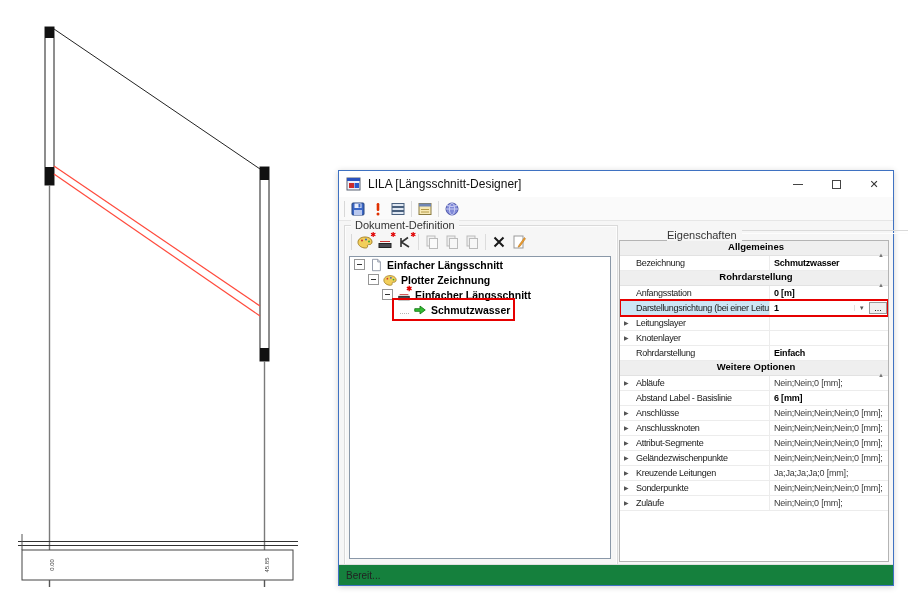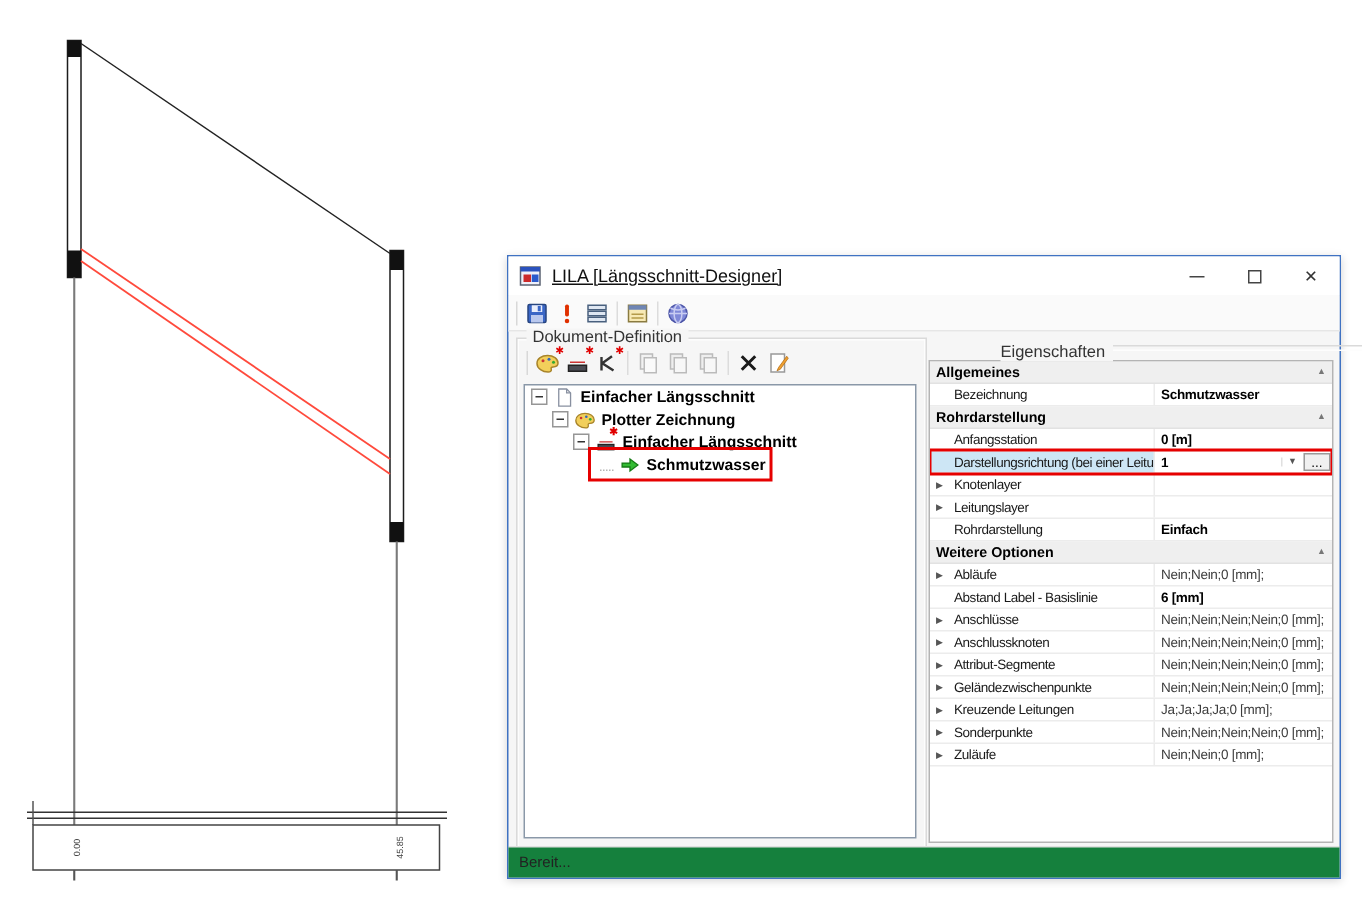--- a/index.html
+++ b/index.html
@@ -10,21 +10,21 @@
   
   #drawing{position:absolute;left:0;top:0;}
 
   
   .window{position:absolute;left:338px;top:170px;width:556px;height:416px;
           background:#f6f6f6;border:1px solid #3f72c2;
           box-shadow:0 1px 6px rgba(0,0,0,.18);box-sizing:border-box;}
   .titlebar{position:absolute;left:0;top:0;right:0;height:26px;background:#ffffff;
             display:flex;align-items:center;}
   .app-icon{width:16px;height:16px;margin:0 6px 0 7px;flex:0 0 auto;}
-  .title-text{font-size:12px;color:#111;white-space:nowrap;text-decoration:underline;}
+  .title-text{font-size:12px;color:#111;white-space:nowrap;}
   .win-controls{margin-left:auto;display:flex;height:100%;}
   .win-btn{width:38px;height:100%;display:flex;align-items:center;justify-content:center;
            color:#444;font-size:11px;}
   .min-glyph{display:block;width:10px;height:1px;background:#444;}
   .max-glyph{display:block;width:9px;height:9px;border:1px solid #444;box-sizing:border-box;}
   .close-glyph{font-size:11px;color:#333;}
 
   .toolbar{position:absolute;left:0;top:26px;right:0;height:23px;background:#fafafa;
            border-bottom:1px solid #e6e6e6;display:flex;align-items:center;padding-left:2px;}
   .grip{width:1px;height:16px;background:#d8d8d8;margin:0 3px;}
@@ -60,21 +60,21 @@
   .eig{position:absolute;left:280px;top:54px;width:272px;height:340px;padding-left:48px;}
   .eig-head{position:relative;height:12px;}
   .eig-title{font-size:11px;color:#333;background:#f6f6f6;position:relative;z-index:1;
              padding-right:5px;}
   .eig-line{position:absolute;left:0;right:2px;top:5px;height:2px;
             border-top:1px solid #dadada;border-bottom:1px solid #fdfdfd;}
   .pgrid{position:absolute;left:0;top:15px;width:270px;height:322px;background:#fff;
          border:1px solid #b4b4b4;box-sizing:border-box;font-size:9px;overflow:hidden;}
   .pg-header{height:14px;background:#efefef;display:flex;align-items:center;
              border-bottom:1px solid #e2e2e2;font-weight:bold;font-size:9.5px;
-             padding-left:4px;}
+             padding-left:4px;flex-direction:column;}
   .pg-collapse{margin-left:auto;margin-right:4px;font-size:6px;color:#777;}
   .pg-row{position:relative;height:14px;display:flex;border-bottom:1px solid #ececec;}
   .pg-label{width:150px;flex:0 0 auto;border-right:1px solid #ececec;display:flex;
             align-items:center;padding-left:16px;box-sizing:border-box;position:relative;
             letter-spacing:-0.3px;white-space:nowrap;overflow:hidden;color:#1a1a1a;}
   .pg-exp{position:absolute;left:4px;top:3px;font-size:6px;color:#555;letter-spacing:0;}
   .pg-value{flex:1;display:flex;align-items:center;padding-left:4px;white-space:nowrap;
             overflow:hidden;color:#3c3c3c;letter-spacing:-0.2px;}
   .v-bold .val-text,.pg-value.v-bold{font-weight:bold;color:#000;}
   .pg-row.selected .pg-label{background:#cde6f5;}
@@ -359,29 +359,29 @@
           <div class="pg-value v-bold sel-value">
             <span class="val-text">1</span>
             <span class="dd">▼</span>
             <button class="ellipsis">...</button>
           </div>
         </div>
 
         <div class="pg-row">
           <div class="pg-label">
               <span class="pg-exp">▶</span>
+              <span>Leitungslayer</span>
+            </div>
+          <div class="pg-value"></div>
+        </div>
+
+        <div class="pg-row">
+          <div class="pg-label">
+              <span class="pg-exp">▶</span>
               <span>Knotenlayer</span>
-            </div>
-          <div class="pg-value"></div>
-        </div>
-
-        <div class="pg-row">
-          <div class="pg-label">
-              <span class="pg-exp">▶</span>
-              <span>Leitungslayer</span>
             </div>
           <div class="pg-value"></div>
         </div>
 
         <div class="pg-row">
           <div class="pg-label">
               <span>Rohrdarstellung</span>
             </div>
           <div class="pg-value v-bold">Einfach</div>
         </div>

